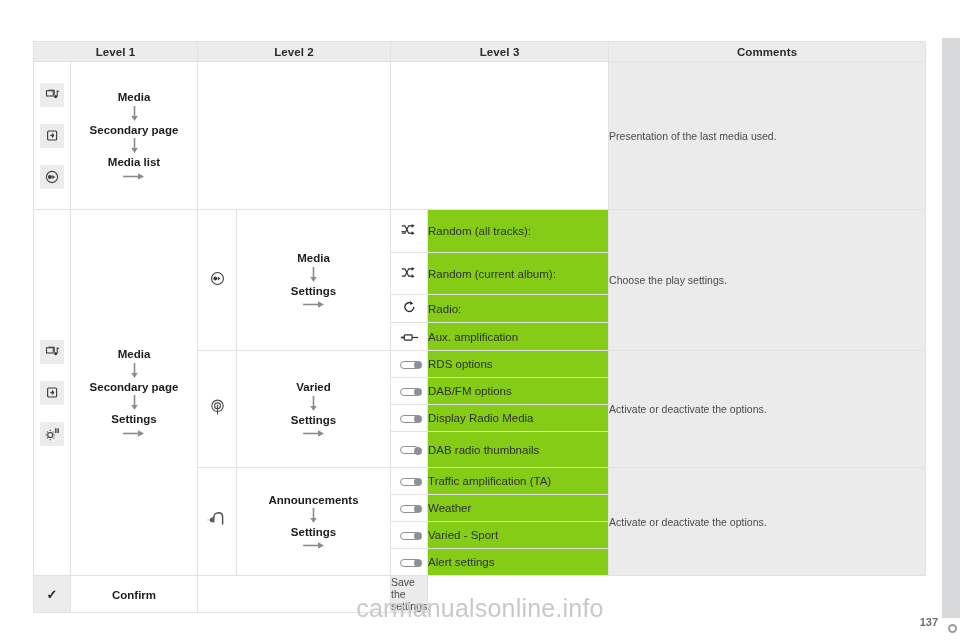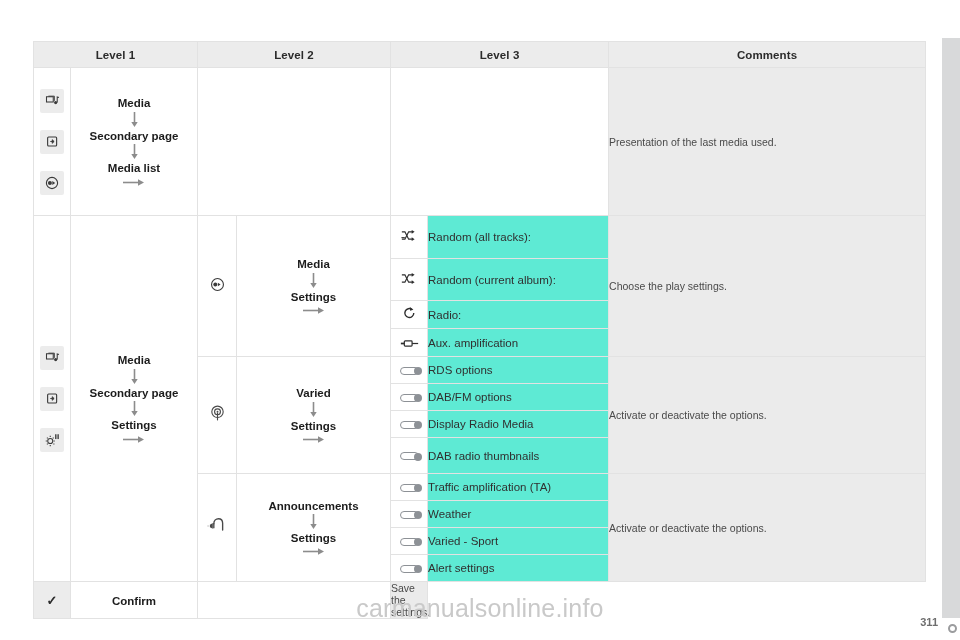--- a/index.html
+++ b/index.html
@@ -36,21 +36,21 @@
   table.menu-table td, table.menu-table th {
     border: 1px solid #e2e2e2;
     vertical-align: middle;
     padding: 0;
   }
   thead th {
     background: #ececec;
     font-size: 11.5px;
     font-weight: bold;
     color: #2b2b2b;
-    height: 26px;
+    height: 20px;
     text-align: center;
     letter-spacing: .1px;
   }
 
   
   .rail-cell {
     width: 37px;
     background: #fff;
     text-align: center;
     padding: 6px 0;
@@ -85,21 +85,21 @@
   .l2icon-cell {
     width: 39px; text-align: center; background: #fff;
   }
   .l2-label-cell {
     background: #fff; text-align: center; padding: 8px 4px;
   }
 
   
   .l3icon-cell { width: 37px; text-align: center; background: #fff; }
   .l3-label-cell {
-    background: #5eead4;
+    background: #84cc16;
     font-size: 11.5px;
     color: #303030;
     padding: 0 0 0 10px;
     height: 27px;
   }
 
   
   .comment-cell {
     background: #ebebeb;
     font-size: 10.5px;
@@ -446,15 +446,15 @@
         <td class="l2-label-cell" style="padding:4px">
           <span class="path-step">Confirm</span>
         </td>
         <td colspan="2" class="blank-white"></td>
         <td class="comment-cell">Save the settings.</td>
       </tr>
     </tbody>
   </table>
 
   <div class="watermark">carmanualsonline.info</div>
-  <div class="pagenum">311</div>
+  <div class="pagenum">137</div>
 
 </div>
 
 </body></html>

